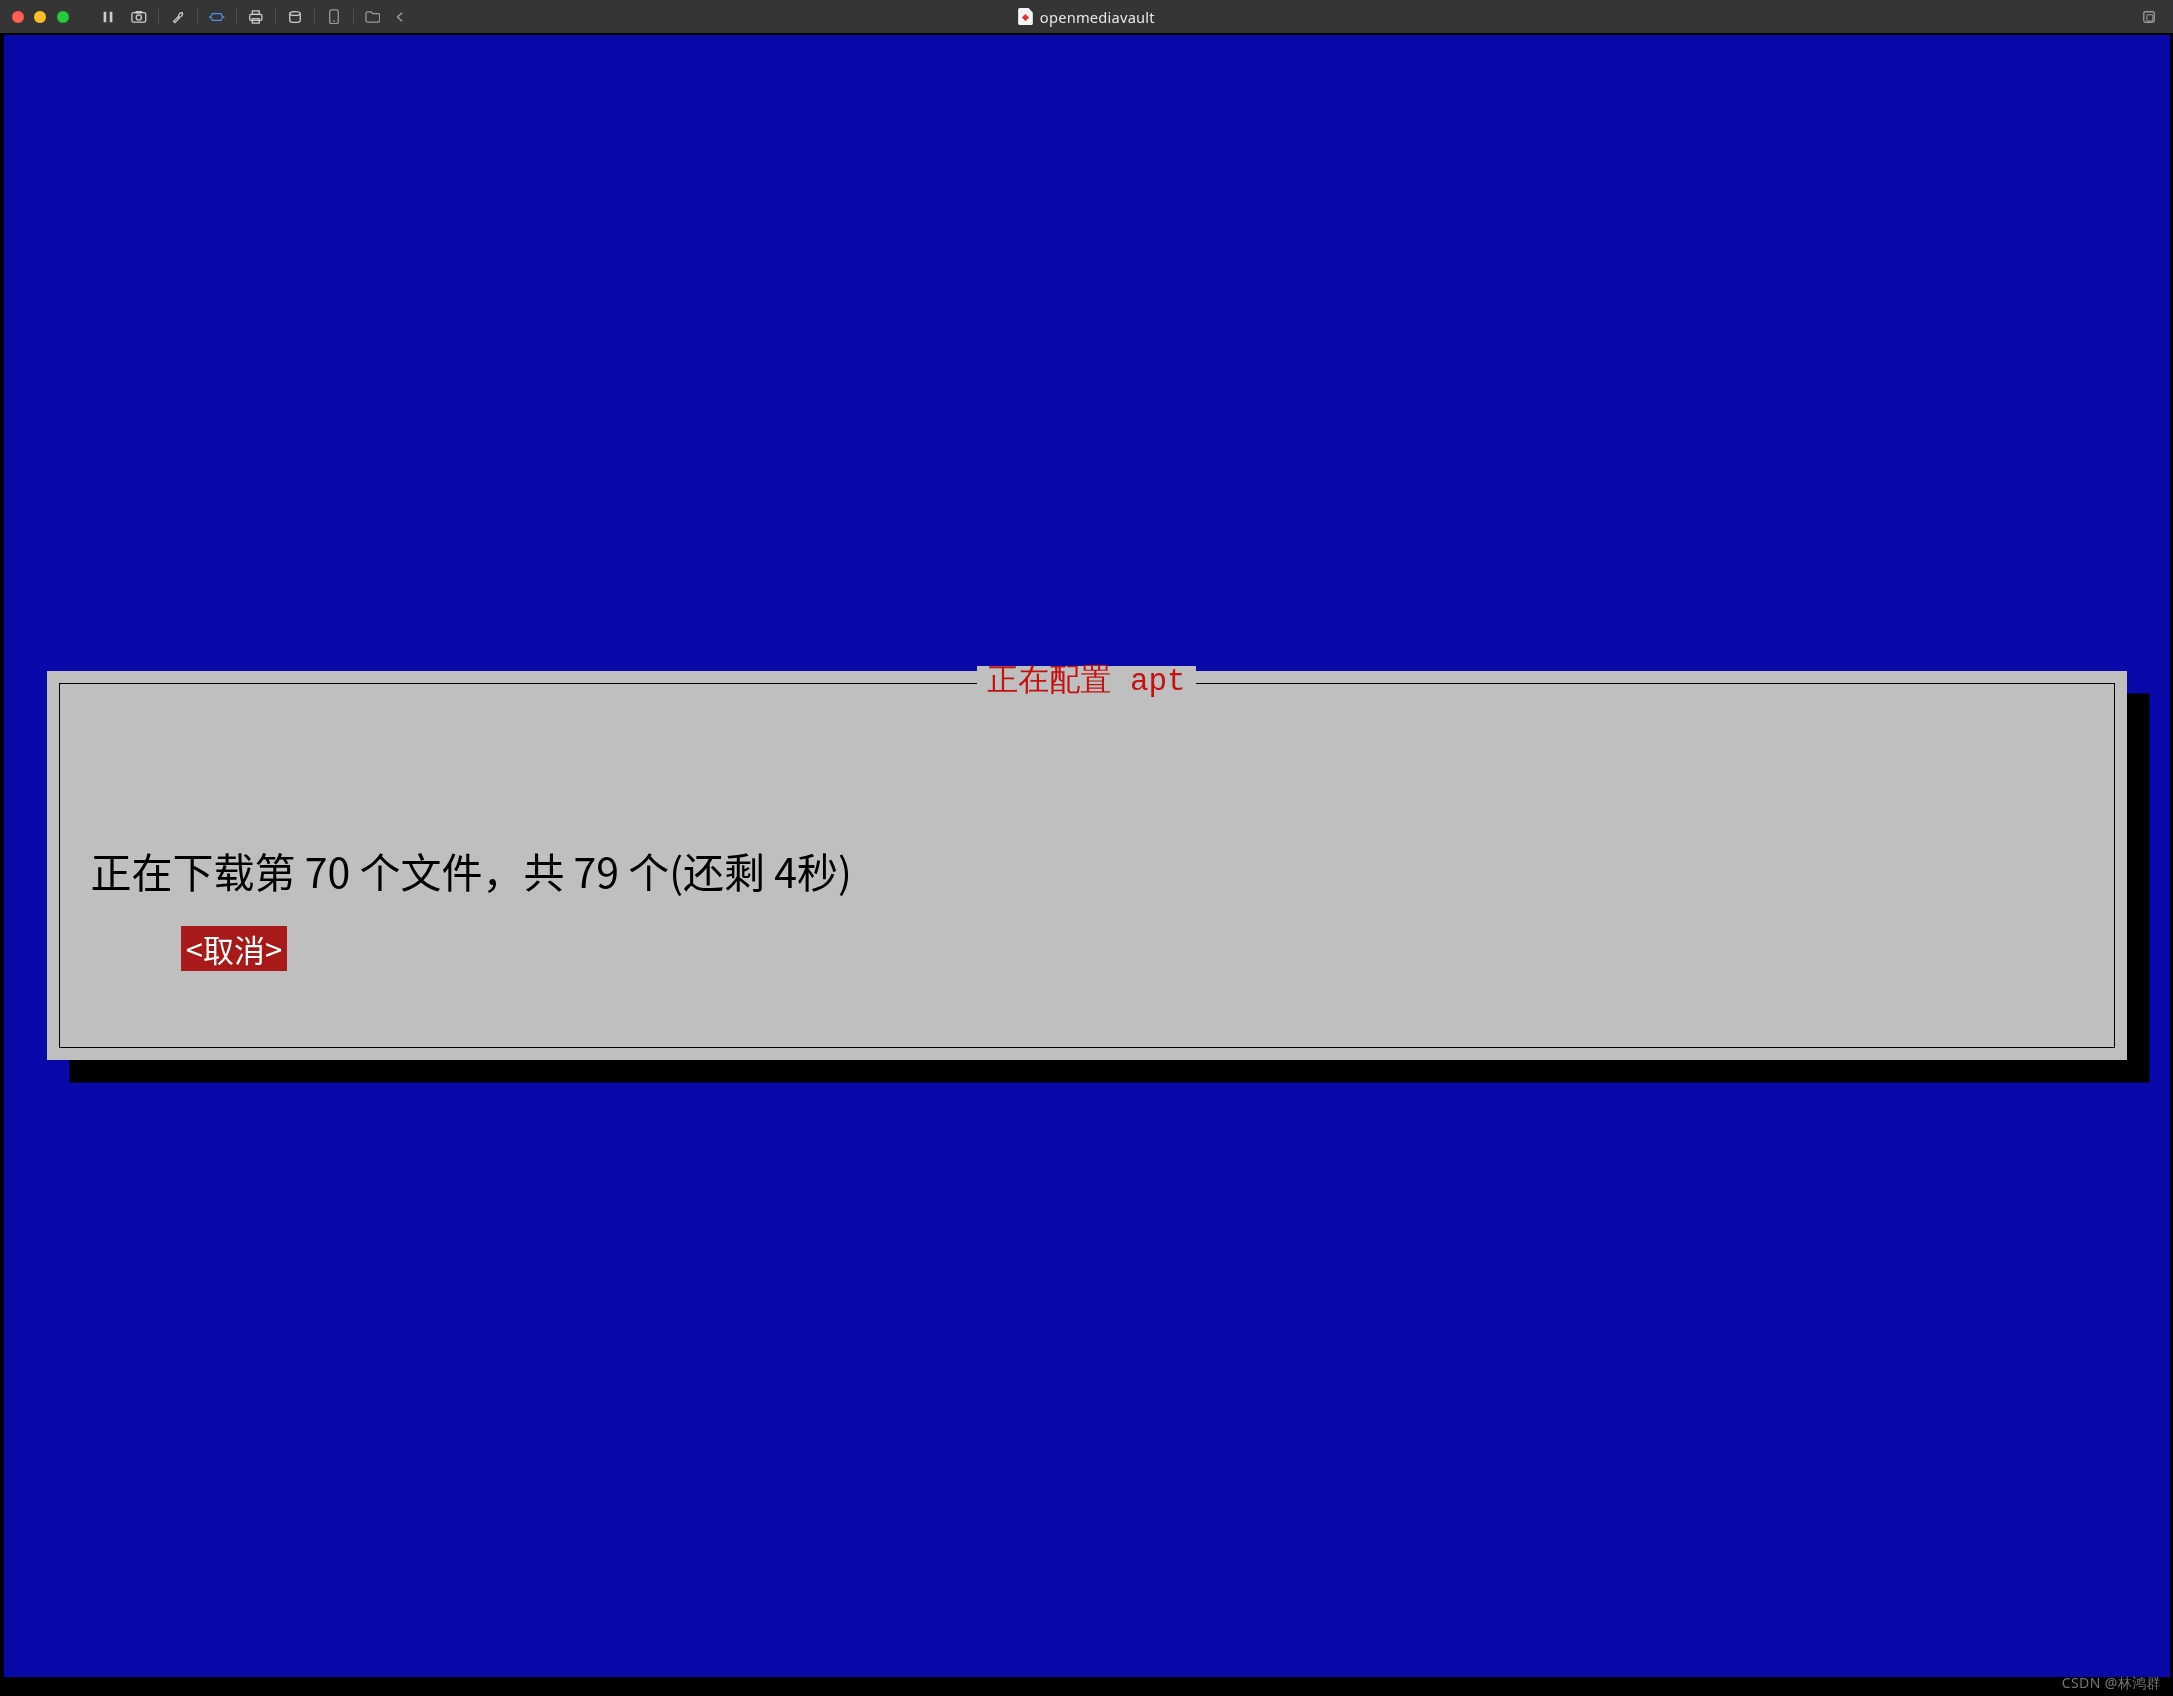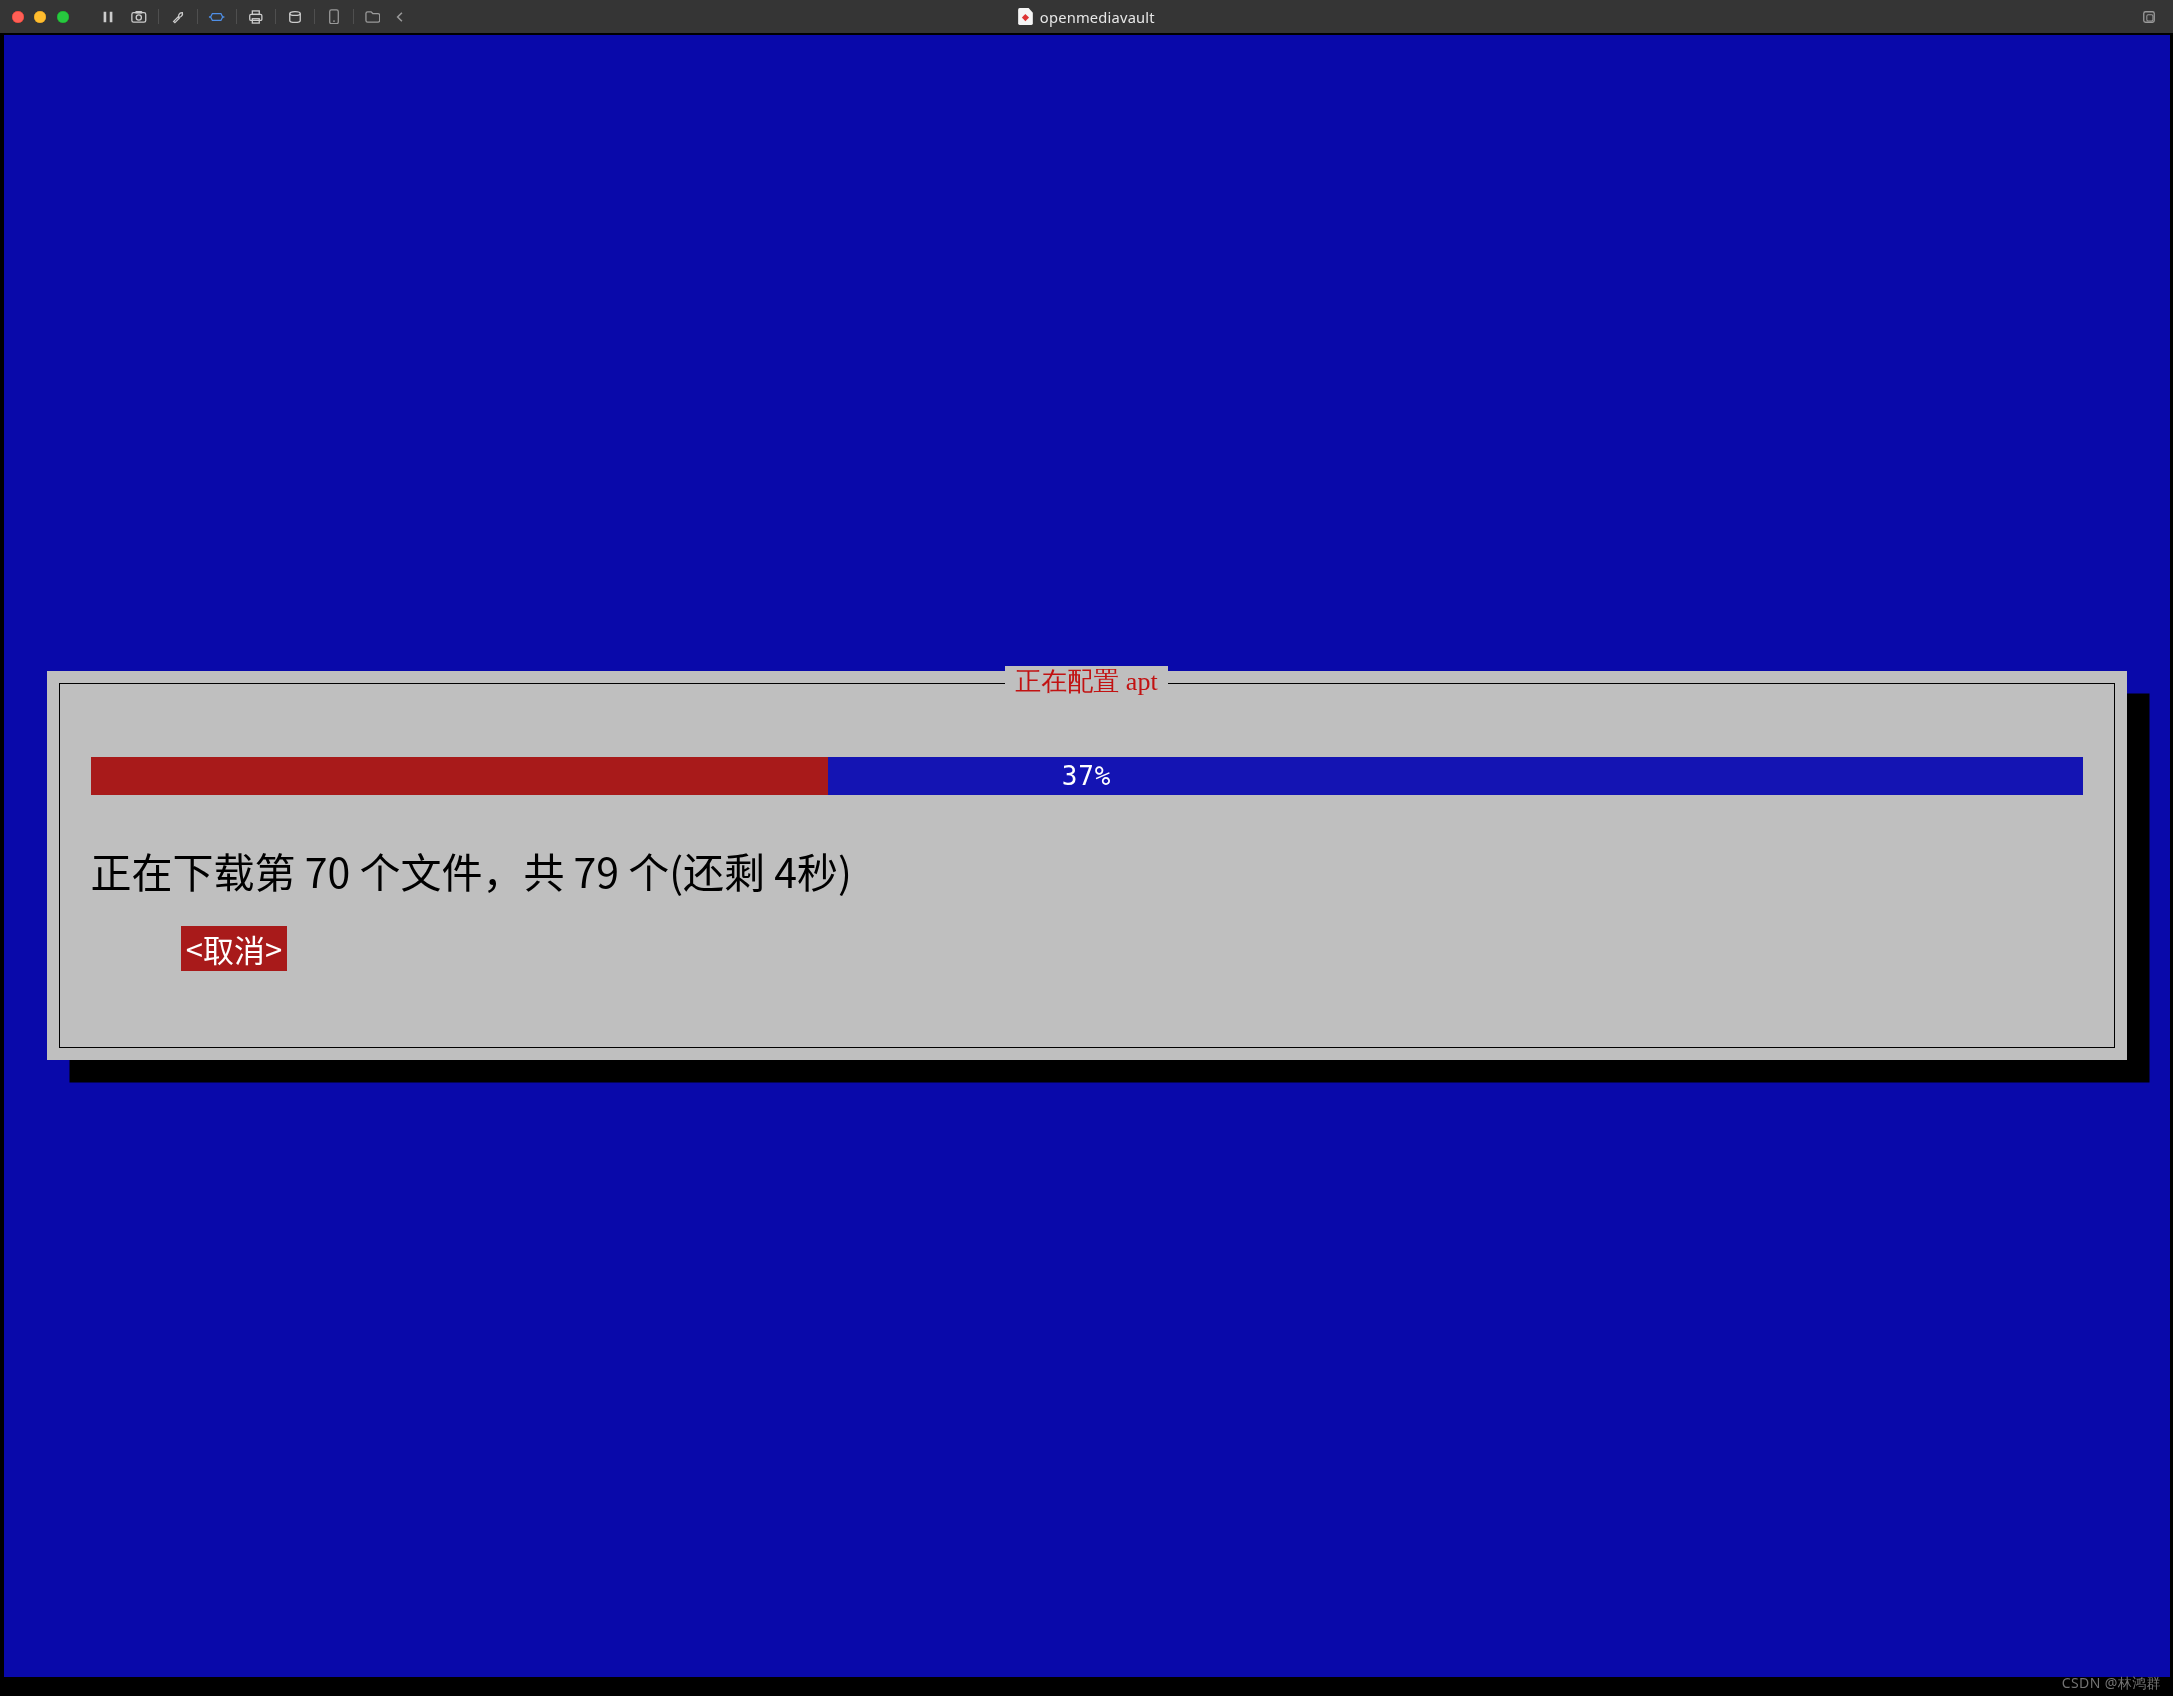--- a/index.html
+++ b/index.html
@@ -84,22 +84,22 @@
       left:12px; right:12px; top:12px; bottom:12px;
       border:1.7px solid #000;
     }
     .dialog-title {
       position:absolute;
       top:-17.3px; left:0; right:0;
       display:flex; justify-content:center;
       font-size:31px;
     }
     .dialog-title .t-text {
-      background:#bfbfbf; padding:0 10.4px; color:#c21212; font-family:Liberation Serif, serif;
-      font-size:26px; line-height:31px;
+      background:#bfbfbf; padding:0 10.4px; color:#c21212; font-family:Liberation Mono, monospace;
+      font-size:31px; line-height:31px;
     }
 
     
     .pbar {
       position:absolute;
       left:31px; right:31px; top:73px; height:38px;
       background:#1414b3;
     }
     .pbar .fill {
       height:100%; background:#a81a1a;
@@ -221,24 +221,20 @@
 <div class="screen-wrap">
   <div class="console">
 
     <div class="dialog">
       <div class="dialog-inner">
 
         <div class="dialog-title">
           <span class="t-text">正在配置 apt</span>
         </div>
 
-        <div class="pbar">
-          <div class="fill" style="width:37%"></div>
-          <div class="pct">37%</div>
-        </div>
 
         <div class="status-line">正在下载第 70 个文件，共 79 个(还剩 4秒)</div>
 
         <div class="cancel-btn">&lt;取消&gt;</div>
 
       </div>
     </div>
 
   </div>
 

